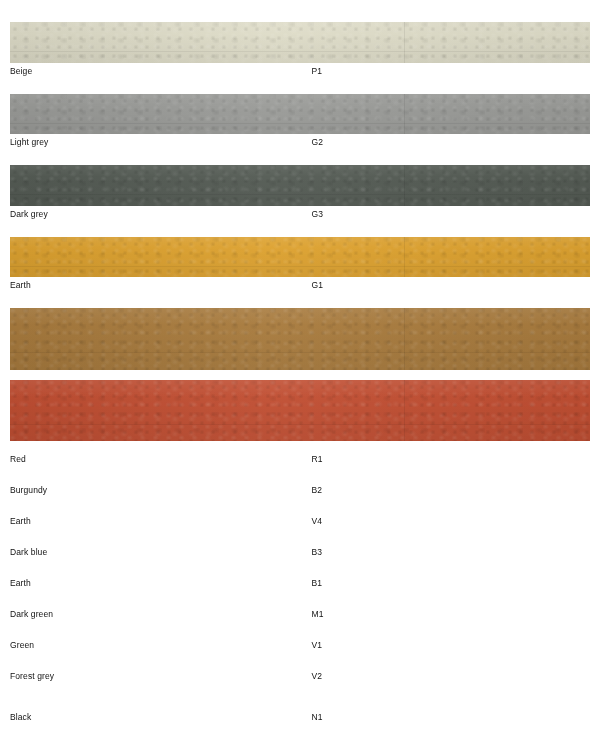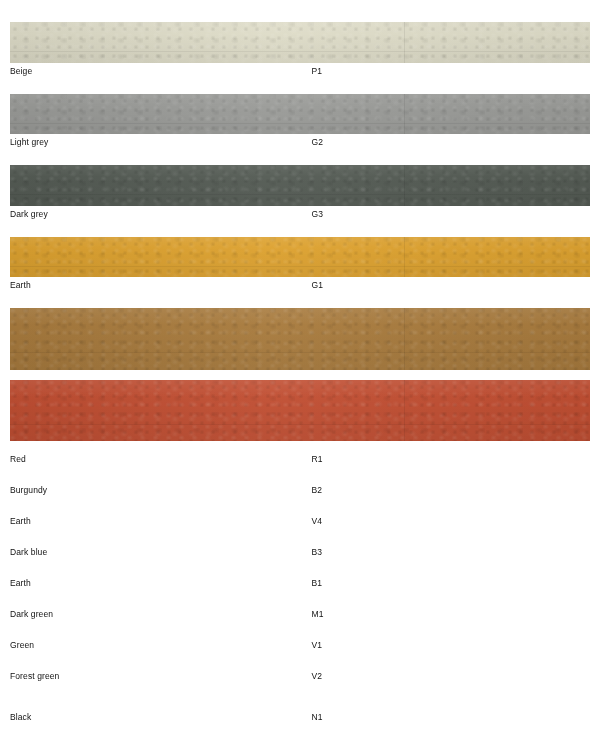--- a/index.html
+++ b/index.html
@@ -259,21 +259,21 @@
         </div>
       </div>
       <div class="cell">
         <div class="swatch" style="background-color: rgb(77, 86, 35);">
           <div class="grain"></div>
           <div class="sheen"></div>
           <div class="seam-v"></div>
           <div class="seam-h"></div>
         </div>
         <div class="caption">
-          <span class="name">Forest green</span>
+          <span class="name">Forest grey</span>
           <span class="code">V2</span>
         </div>
       </div>
       <div class="cell">
         <div class="swatch" style="background-color: rgb(154, 173, 82);">
           <div class="grain"></div>
           <div class="sheen"></div>
           <div class="seam-v"></div>
           <div class="seam-h"></div>
         </div>

